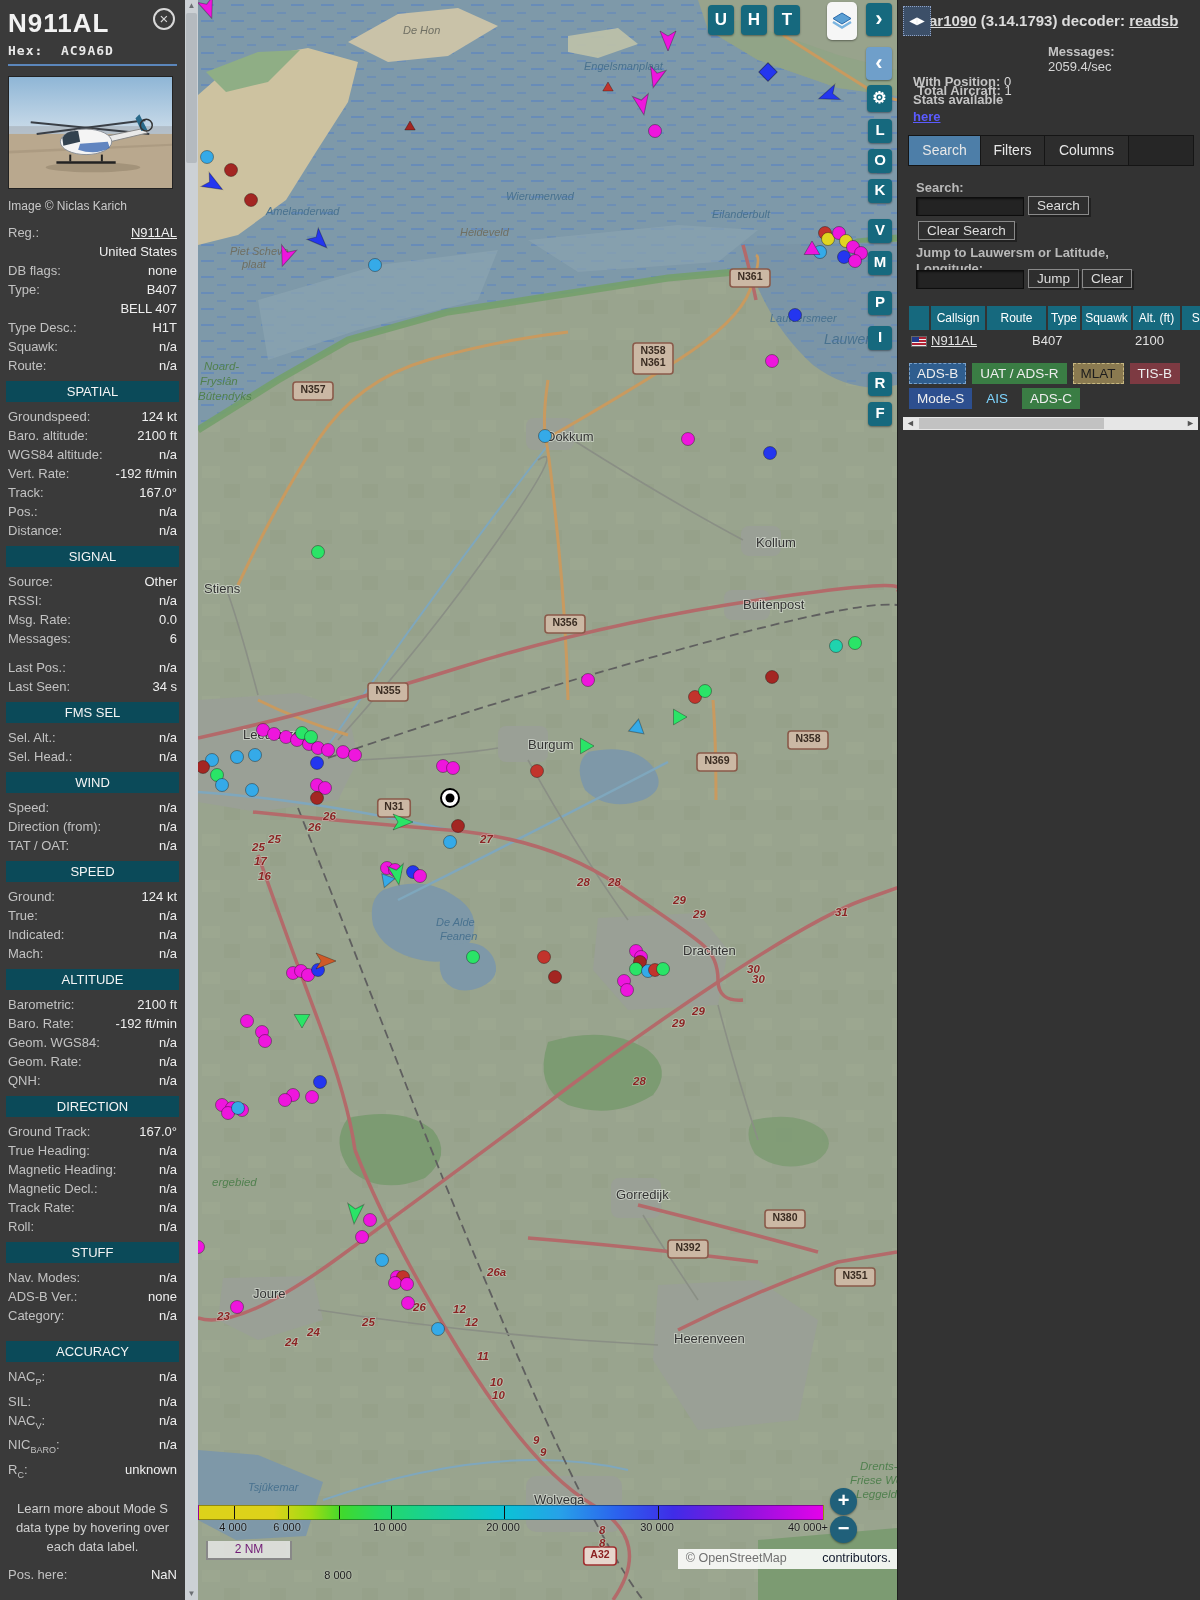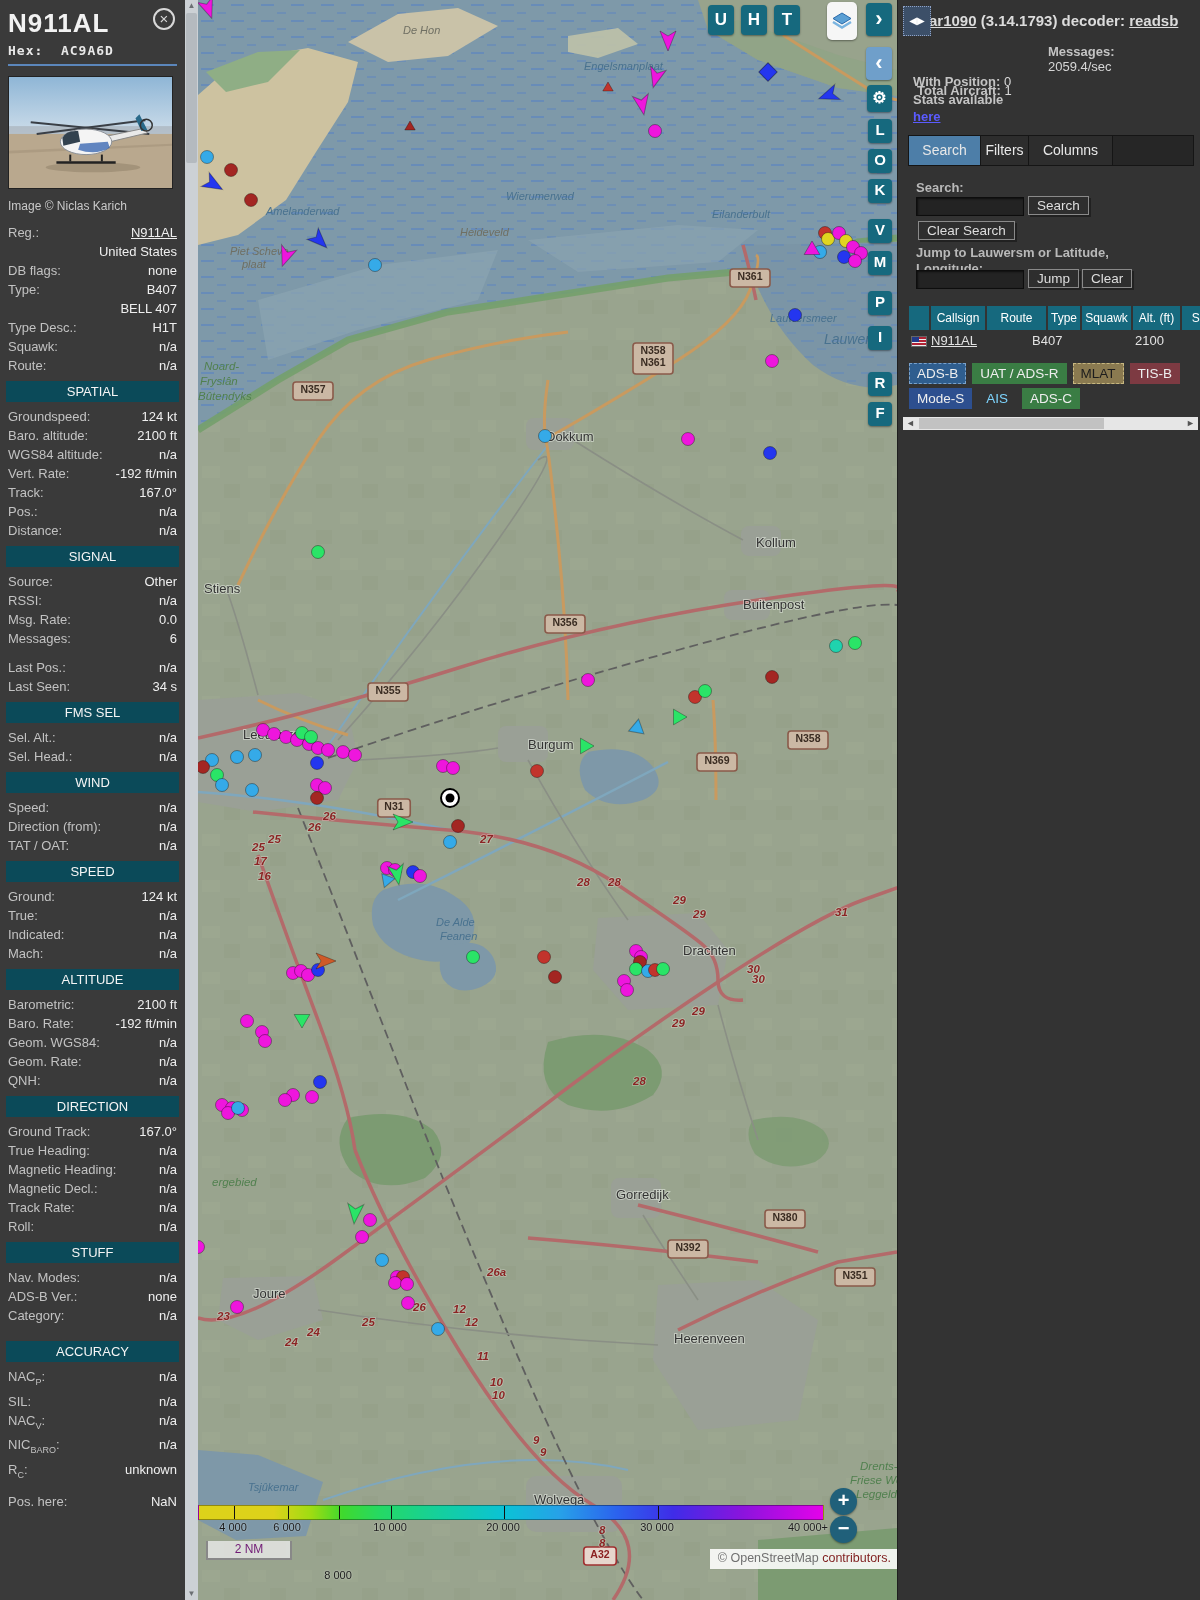--- a/index.html
+++ b/index.html
@@ -33,21 +33,21 @@
   .map-btn.lt { background:#6f9fca; }
   #layers-btn { position:absolute; background:#f6f6f6; border-radius:5px; cursor:pointer; box-shadow:0 1px 2px rgba(0,0,0,.4); display:flex; align-items:center; justify-content:center; }
   .zoom-btn { position:absolute; width:27px; height:27px; border-radius:50%; background:#20607a; color:#fff; font-size:20px; font-weight:bold; text-align:center; line-height:25px; cursor:pointer; box-shadow:0 1px 2px rgba(0,0,0,.4); }
   #legend { position:absolute; left:0; top:1505px; width:626px; height:15px; border:1px solid rgba(0,0,0,.35);
     background:linear-gradient(to right,#ddd21a 0%,#ddd21a 12%,#9edc12 18%,#3fd92e 23%,#25d964 29%,#14cfa0 39%,#0bc2d6 49%,#27a0e8 58%,#2b62ee 67%,#3f2ce8 76%,#8a14dd 87%,#e402ea 100%); }
   #legend .tick { position:absolute; top:0; width:1px; height:13px; background:#111; }
   #legend-labels { position:absolute; left:0; top:1521px; width:640px; height:14px; }
   #legend-labels .tl { position:absolute; font-size:11px; color:#1c1c1c; text-shadow:0 0 2px rgba(255,255,255,.6); transform:translateX(-50%); white-space:nowrap; }
   #scalebox { position:absolute; left:8px; top:1541px; width:86px; height:19px; background:rgba(240,240,240,.75); border:2px solid #888; border-top:none; text-align:center; font-size:12px; color:#701a75; line-height:16px; }
   #attrib { position:absolute; right:0; top:1549px; height:20px; background:rgba(255,255,255,.88); font-size:12.5px; padding:2px 6px 0 8px; white-space:nowrap; }
-  #attrib .a1 { color:#707070; } #attrib .a2 { color:#7f1d1d; }
+  #attrib .a1 { color:#707070; } #attrib .a2 { color:#0f172a;margin-left:32px; }
 
   
   text.town { font-size:13px; fill:#333; font-family:"Liberation Sans",sans-serif; paint-order:stroke; stroke:rgba(230,235,225,.55); stroke-width:2px; }
   text.sand { font-size:11px; fill:#6f6f63; font-style:italic; }
   text.water-i { font-size:11px; fill:#49728f; font-style:italic; }
   text.water-b { font-size:14px; fill:#49728f; font-style:italic; }
   text.nature { font-size:11.5px; fill:#51804f; font-style:italic; }
   text.exit { font-size:11.5px; fill:#8b2424; font-style:italic; font-weight:bold; paint-order:stroke; stroke:rgba(235,235,225,.4); stroke-width:1.5px; }
   text.shield-t { font-size:10.5px; fill:#3a2c22; font-weight:bold; }
   text.shield-a { font-size:10.5px; fill:#8b2020; font-weight:bold; }
@@ -325,20 +325,21 @@
       </div>
       <div class="srow">
         <span class="lbl">NIC<sub style="font-size: 9px;">BARO</sub>:</span>
         <span class="val">n/a</span>
       </div>
       <div class="srow">
         <span class="lbl">R<sub style="font-size: 9px;">C</sub>:</span>
         <span class="val">unknown</span>
       </div>
     </div>
+  <div id="sb-note">Learn more about Mode S data type by hovering over each data label.</div>
   <div class="srow" id="sb-epoch">
     <span class="lbl">Pos. here:</span>
     <span class="val">NaN</span>
   </div>
 </div>
 <div id="sb-scroll">
   <span class="arr" style="top:0">▲</span>
   <span class="thumb"></span>
   <span class="arr" style="bottom:0">▼</span>
 </div>
@@ -740,21 +741,21 @@
   <div id="p-title"><span class="lnk">tar1090</span><span> (3.14.1793) decoder: </span><span class="lnk">readsb</span></div>
 
   <div class="p-stat" style="left:19px;top:48px;margin-top:35px;"><b>Total Aircraft:</b> <span>1</span></div>
   <div class="p-stat" style="left:150px;top:44px;"><b>Messages:</b><br><span>2059.4/sec</span></div>
   <div class="p-stat" style="left:15px;top:74px;"><b>With Position:</b> <span>0</span></div>
   <div class="p-stat" style="left:15px;top:92px;"><b>Stats available</b></div>
   <div class="p-stat" style="left:15px;top:109px;"><span id="p-here">here</span></div>
 
   <div id="p-tabs">
       <div class="p-tab active" style="width:72px;">Search</div>
-      <div class="p-tab" style="width:48px;">Filters</div>
+      <div class="p-tab" style="width:64px;">Filters</div>
       <div class="p-tab" style="width:84px;">Columns</div>
     </div>
 
   <div class="p-lbl" style="left:18px;top:180px;">Search:</div>
   <input class="p-input" style="left: 18px; top: 197px; width: 108px;" value="">
   <button class="p-btn" style="left:130px;top:196px;">Search</button>
   <button class="p-btn" style="left:20px;top:221px;">Clear Search</button>
   <div class="p-lbl" style="left:18px;top:245px;">Jump to Lauwersm or Latitude,</div>
   <div class="p-lbl" style="left:18px;top:261px;">Longitude:</div>
   <input class="p-input" style="left: 18px; top: 270px; width: 108px;" value="">

